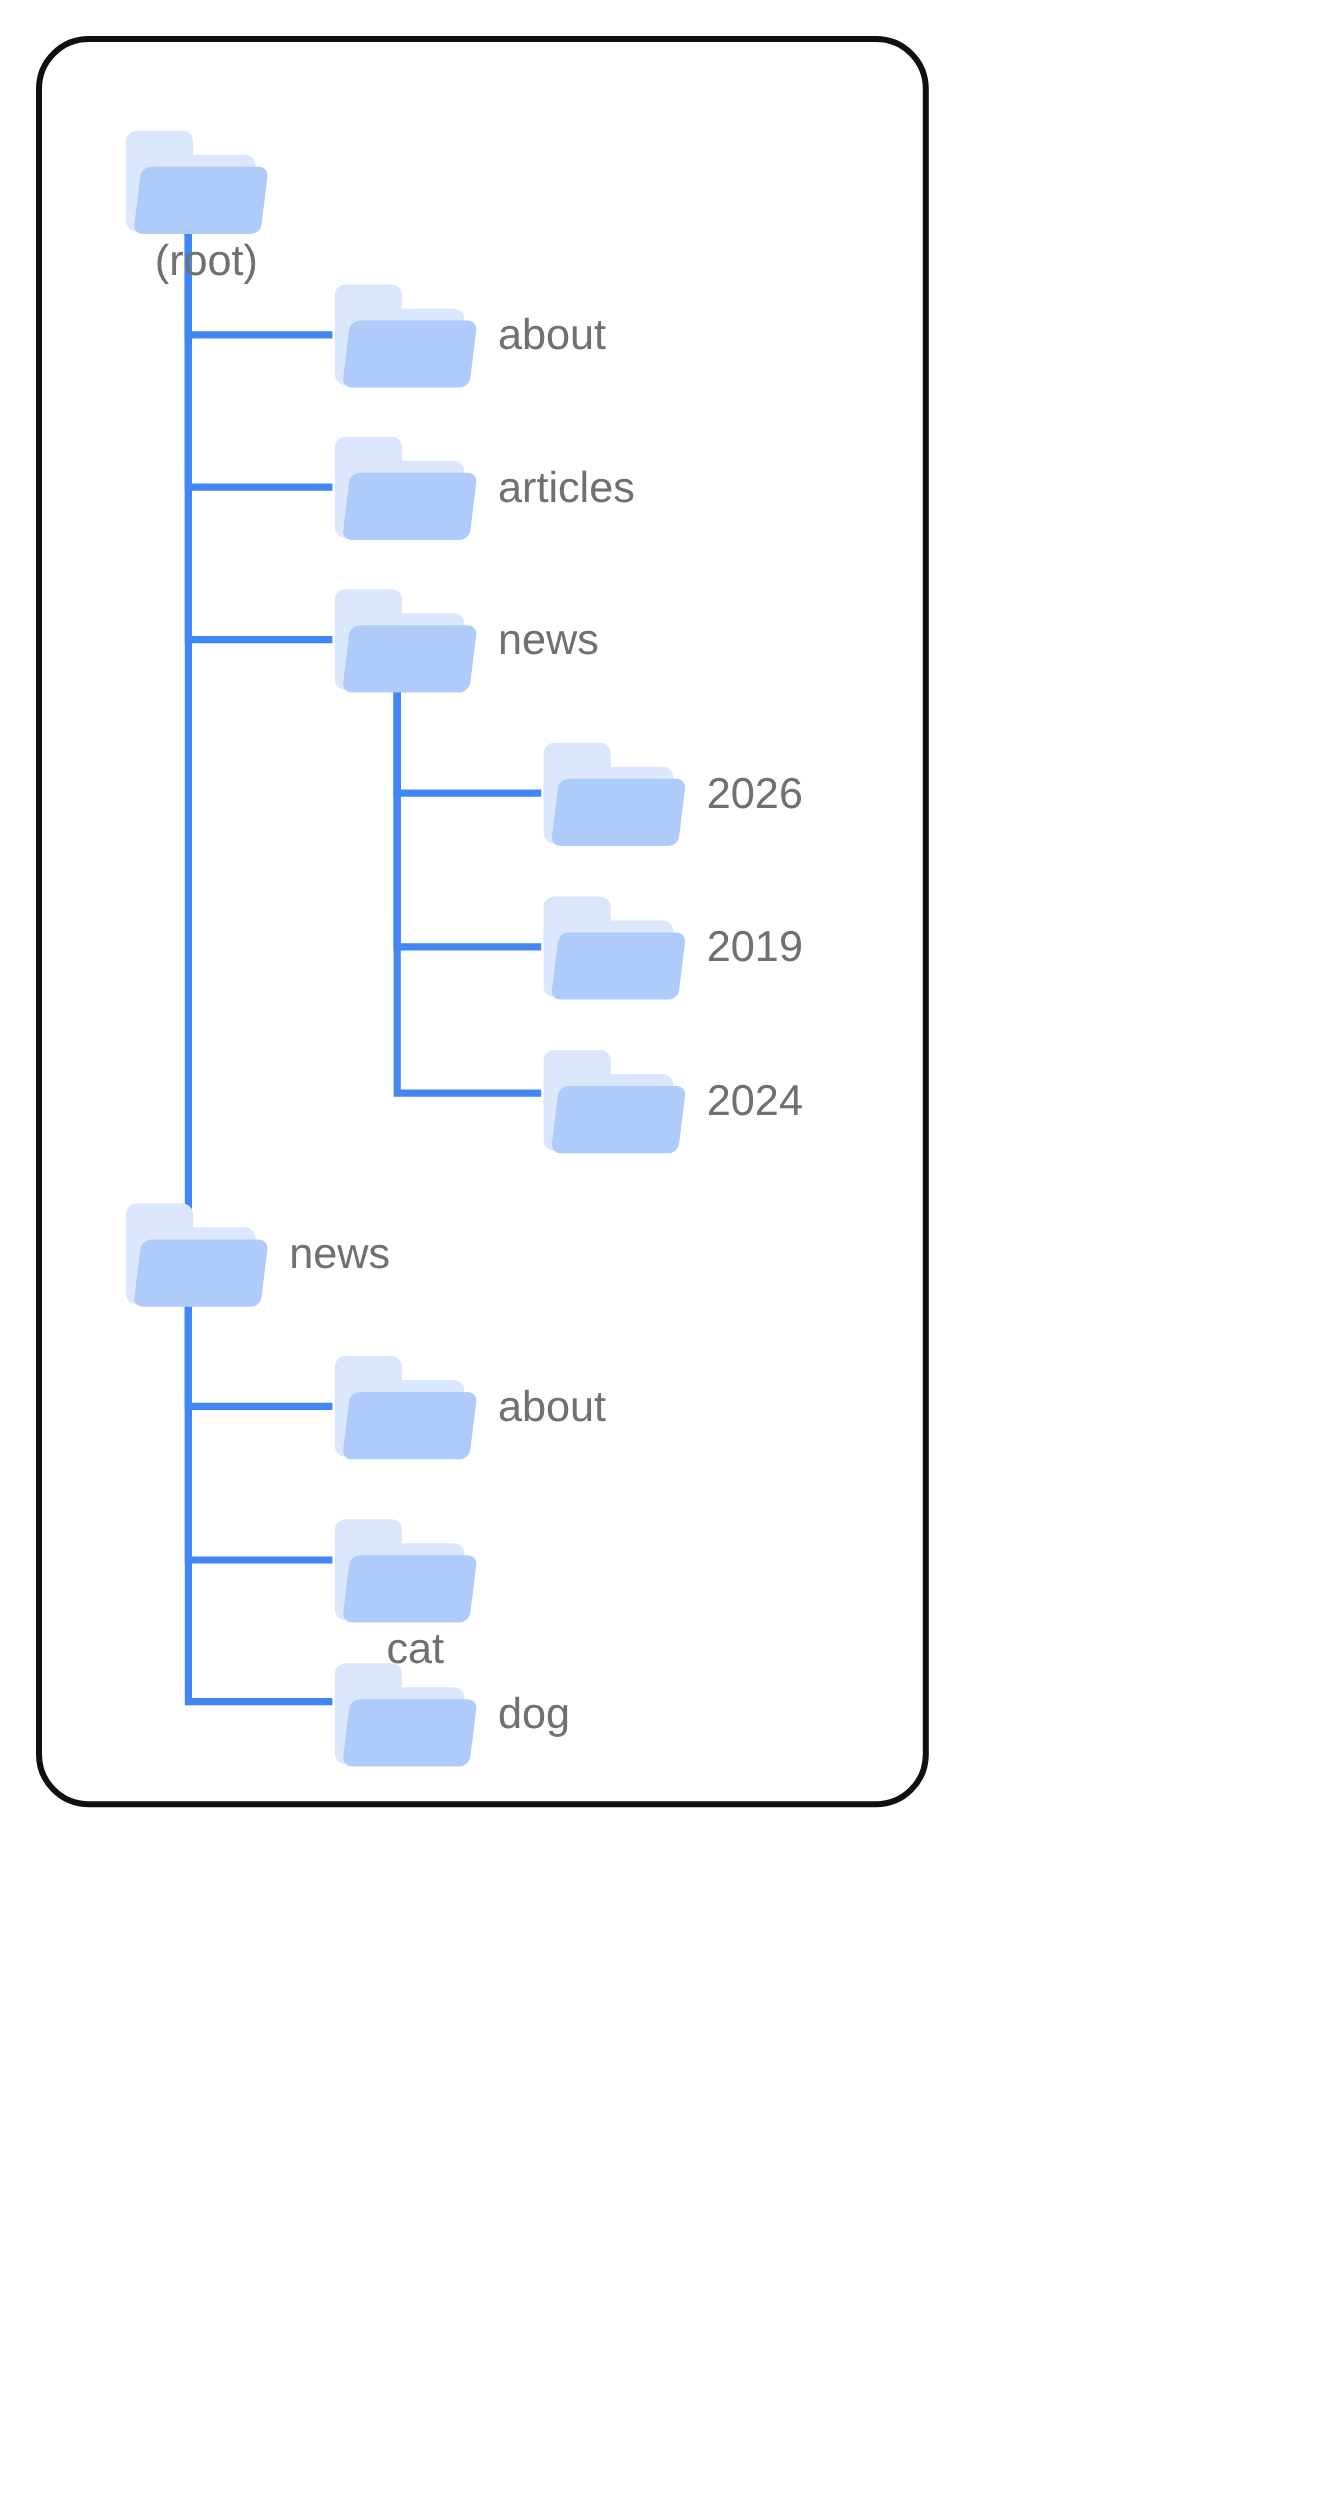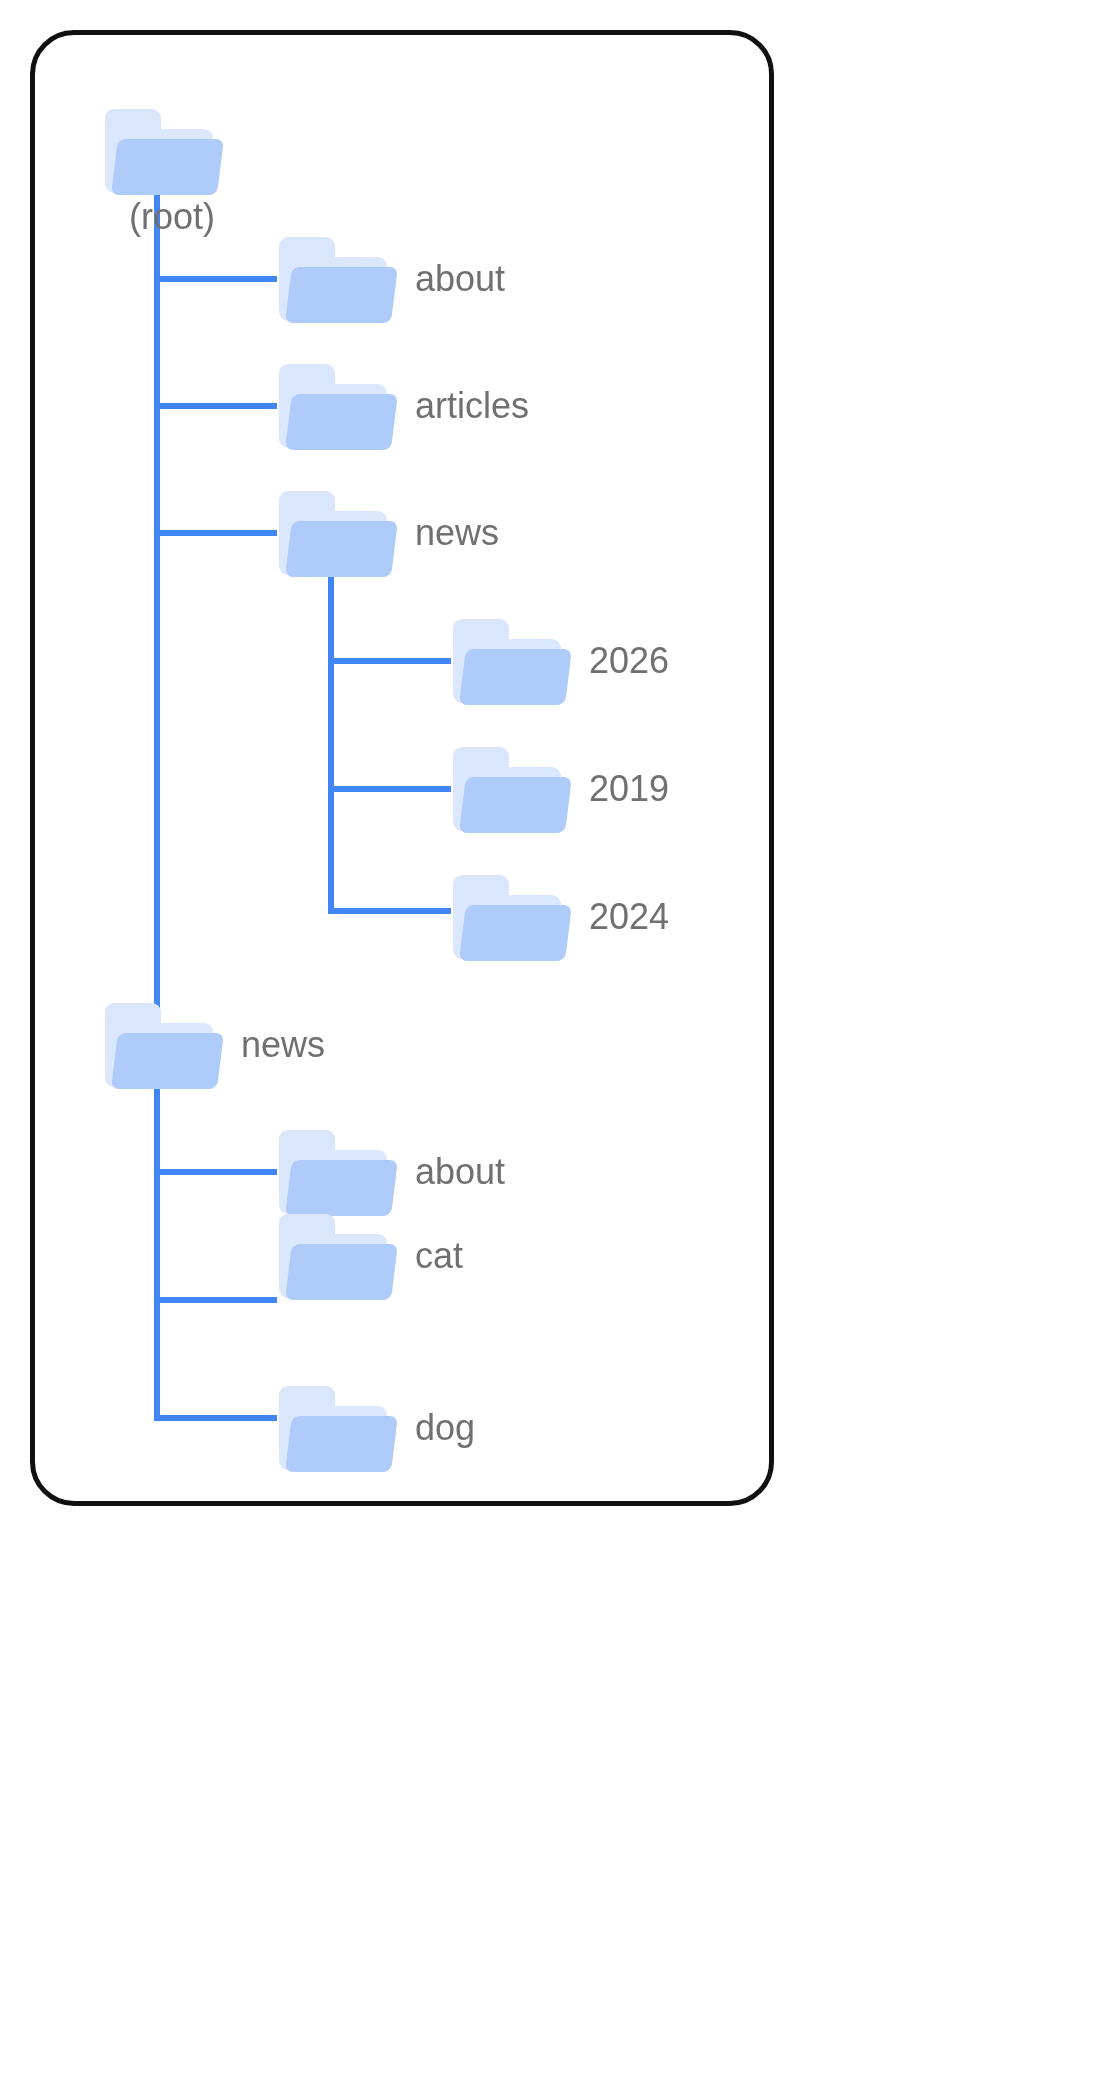--- a/index.html
+++ b/index.html
@@ -192,21 +192,21 @@
           <div class="label">news</div>
         </div>
         <div class="node" style="left: 277px; top: 1124px;">
           <div class="folder">
             <div class="back-tab"></div>
             <div class="back-body"></div>
             <div class="front"></div>
           </div>
           <div class="label">about</div>
         </div>
-        <div class="node" style="left: 277px; top: 1208px;">
+        <div class="node" style="left: 277px; top: 1260px; flex-direction: column;">
           <div class="folder">
             <div class="back-tab"></div>
             <div class="back-body"></div>
             <div class="front"></div>
           </div>
           <div class="label">cat</div>
         </div>
         <div class="node" style="left: 277px; top: 1380px;">
           <div class="folder">
             <div class="back-tab"></div>

